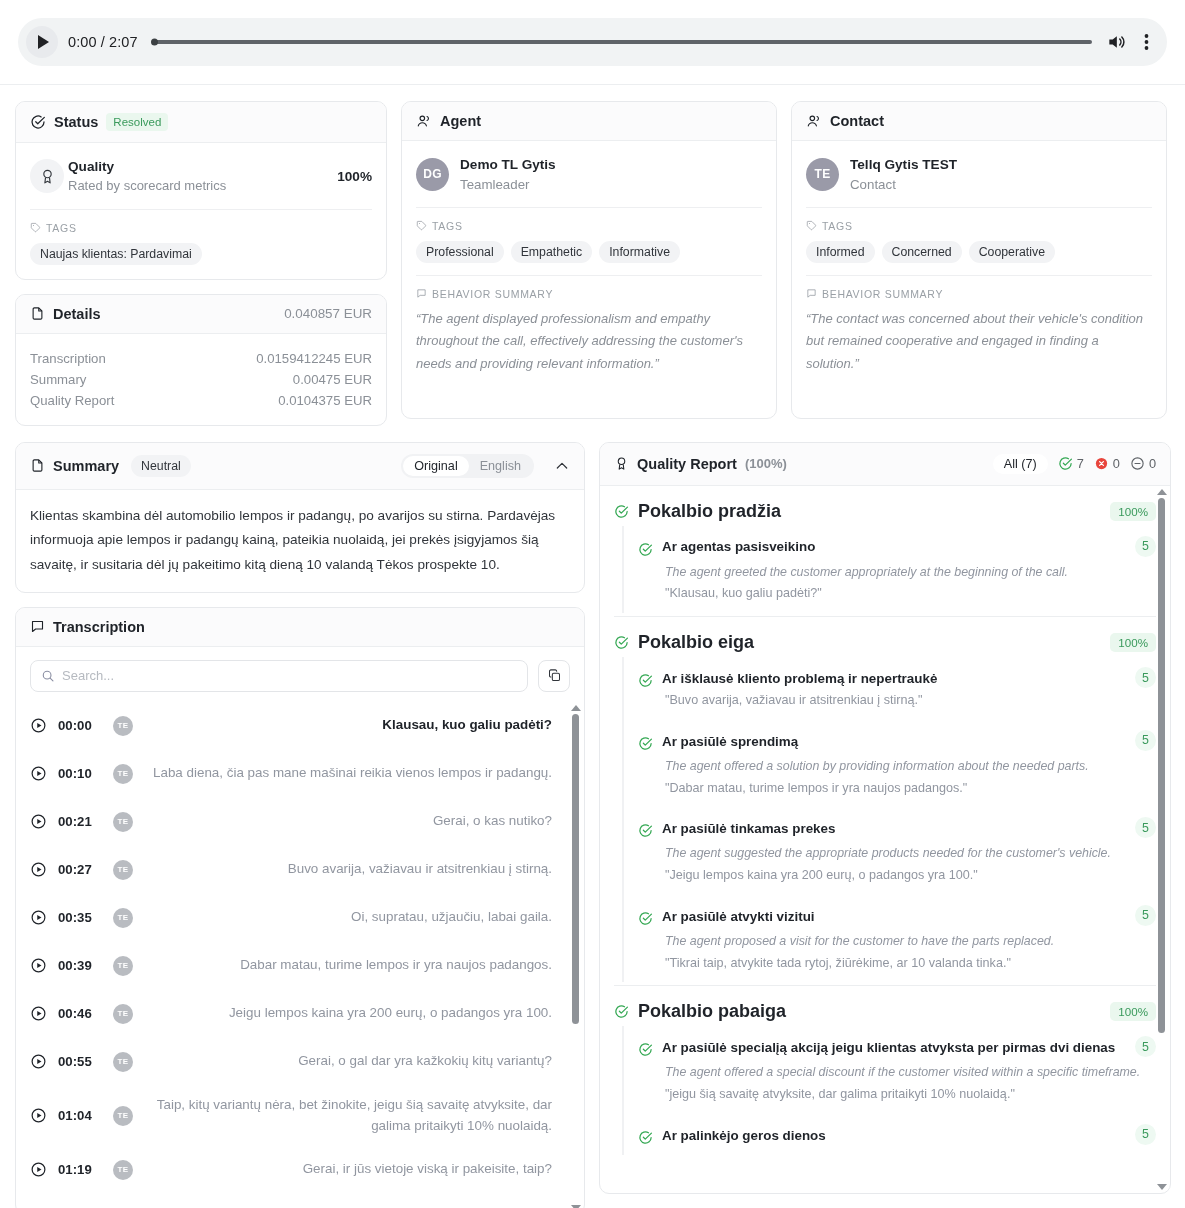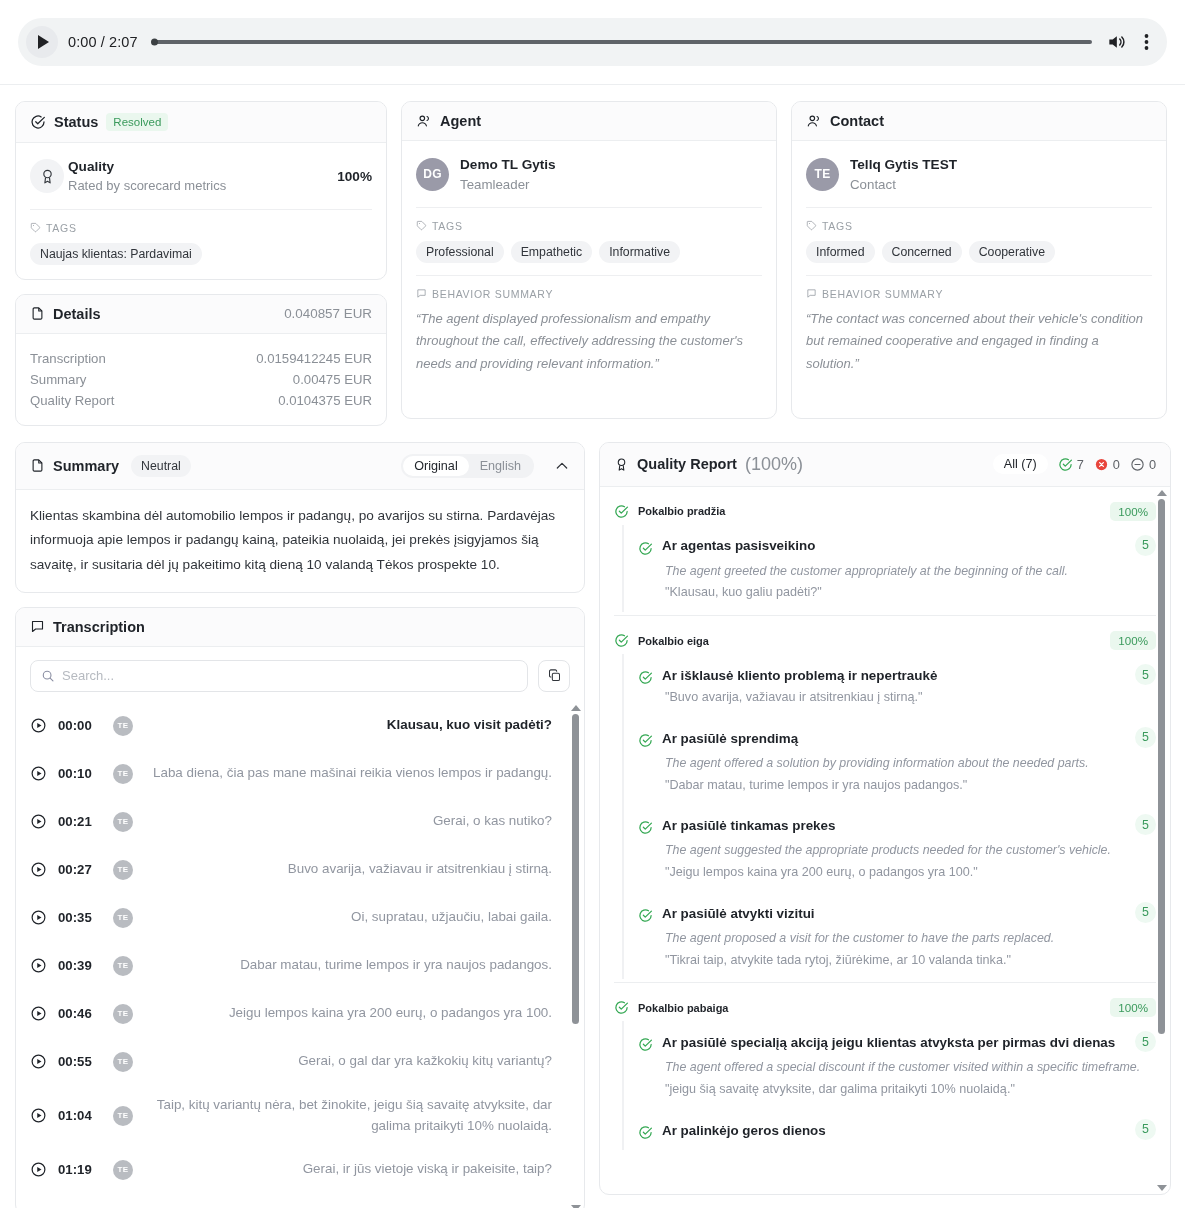--- a/index.html
+++ b/index.html
@@ -252,35 +252,35 @@
   .sbar .thumb { width: 7px; background: #8e9297; border-radius: 4px; }
   .sbar .spacer { flex: 1 1 auto; }
 
   
   .qr-head-right { margin-left: auto; display: flex; align-items: center; gap: 10px; }
   .qr-all {
     background: #fff; border-radius: 12px; padding: 3px 11px;
     font-size: 12.6px; color: #1f2329; cursor: pointer;
   }
   .qr-stat { display: flex; align-items: center; gap: 4px; font-size: 12.8px; color: #5f6368; cursor: pointer; }
-  .qr-pct-head { font-size: 18px; color: #8b9097; font-weight: 400; }
+  .qr-pct-head { font-size: 13px; color: #8b9097; font-weight: 700; }
 
   .qr-scroll {
     position: relative;
     height: 707px;
     overflow: hidden;
     padding: 0 14px;
   }
   .qr-group { padding-top: 15px; }
   .qr-group + .qr-group { border-top: 1px solid #eceef0; margin-top: 3px; }
   .qr-group-head {
     display: flex; align-items: center; gap: 9px;
     padding-bottom: 4px;
   }
-  .qr-group-title { font-size: 11px; font-weight: 700; color: #1f2329; }
+  .qr-group-title { font-size: 18px; font-weight: 700; color: #1f2329; }
   .qr-group-pct {
     margin-left: auto;
     font-size: 11.6px; color: #3a9a5c; background: #eaf7ee;
     border-radius: 5px; padding: 3px 8px;
   }
   .qr-items { padding-left: 8px; }
   .qr-item {
     border-left: 2px solid #f0f1f3;
     padding: 10px 0 10px 14px;
   }
@@ -564,21 +564,21 @@
           <div id="tr-rows">
               <div class="tr-item">
                 <span class="tr-play">
                   <svg width="17" height="17" viewBox="0 0 24 24" aria-hidden="true">
                     <circle cx="12" cy="12" r="9" stroke="#1f2329" stroke-width="1.7" fill="none"></circle>
                     <path d="M10.2 8.4l6 3.6-6 3.6z" fill="#1f2329"></path>
                   </svg>
                 </span>
                 <span class="tr-time">00:00</span>
                 <span class="tr-av">TE</span>
-                <span class="tr-text bold">Klausau, kuo visit padėti?</span>
+                <span class="tr-text bold">Klausau, kuo galiu padėti?</span>
               </div>
               <div class="tr-item">
                 <span class="tr-play">
                   <svg width="17" height="17" viewBox="0 0 24 24" aria-hidden="true">
                     <circle cx="12" cy="12" r="9" stroke="#1f2329" stroke-width="1.7" fill="none"></circle>
                     <path d="M10.2 8.4l6 3.6-6 3.6z" fill="#1f2329"></path>
                   </svg>
                 </span>
                 <span class="tr-time">00:10</span>
                 <span class="tr-av">TE</span>

